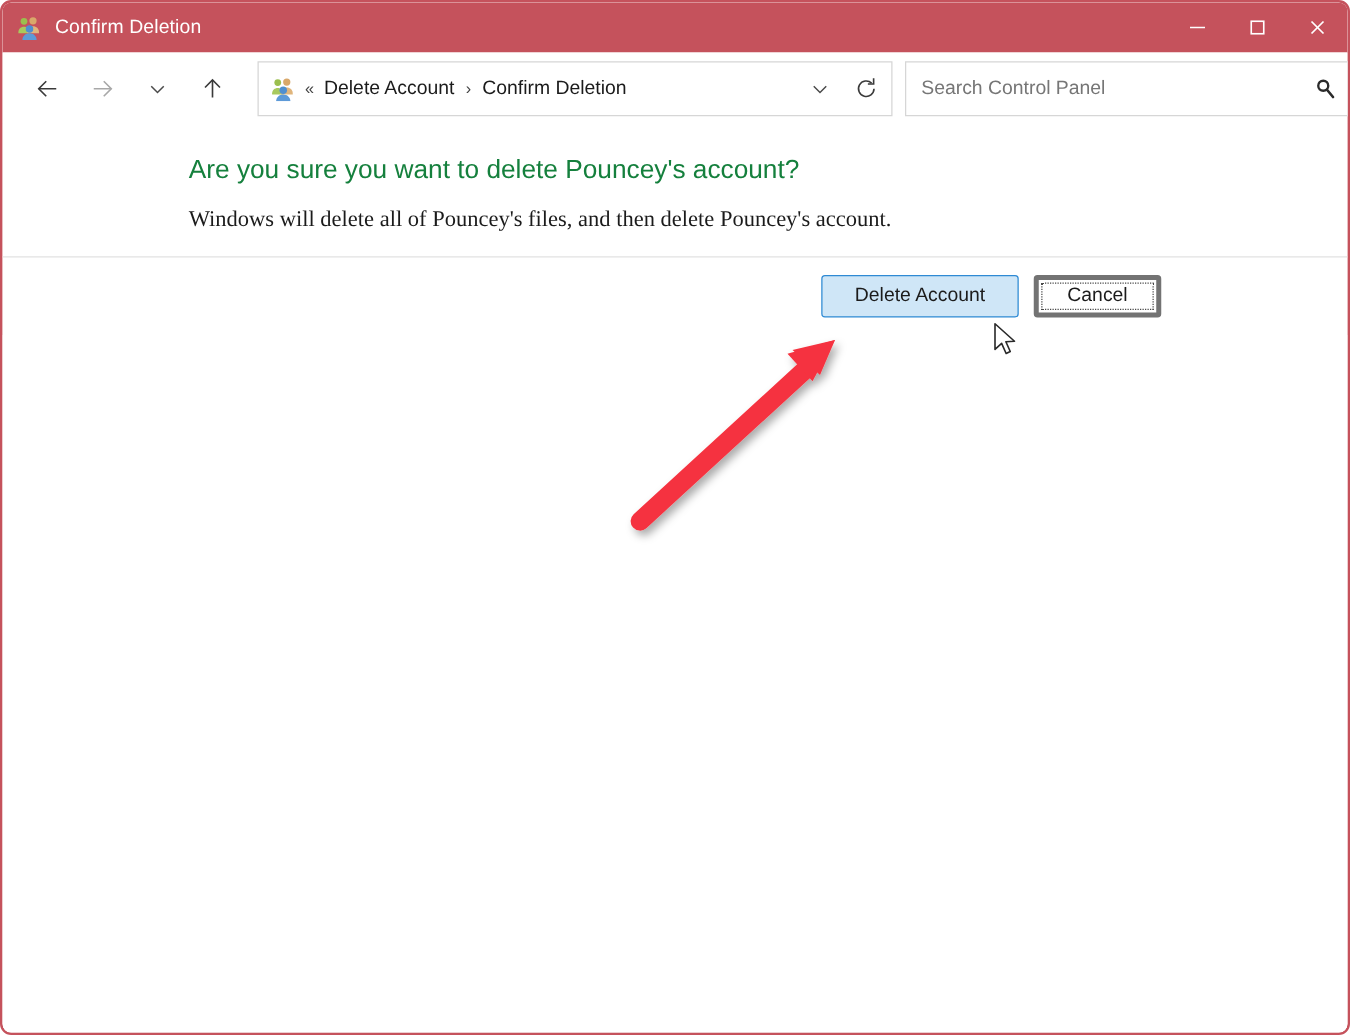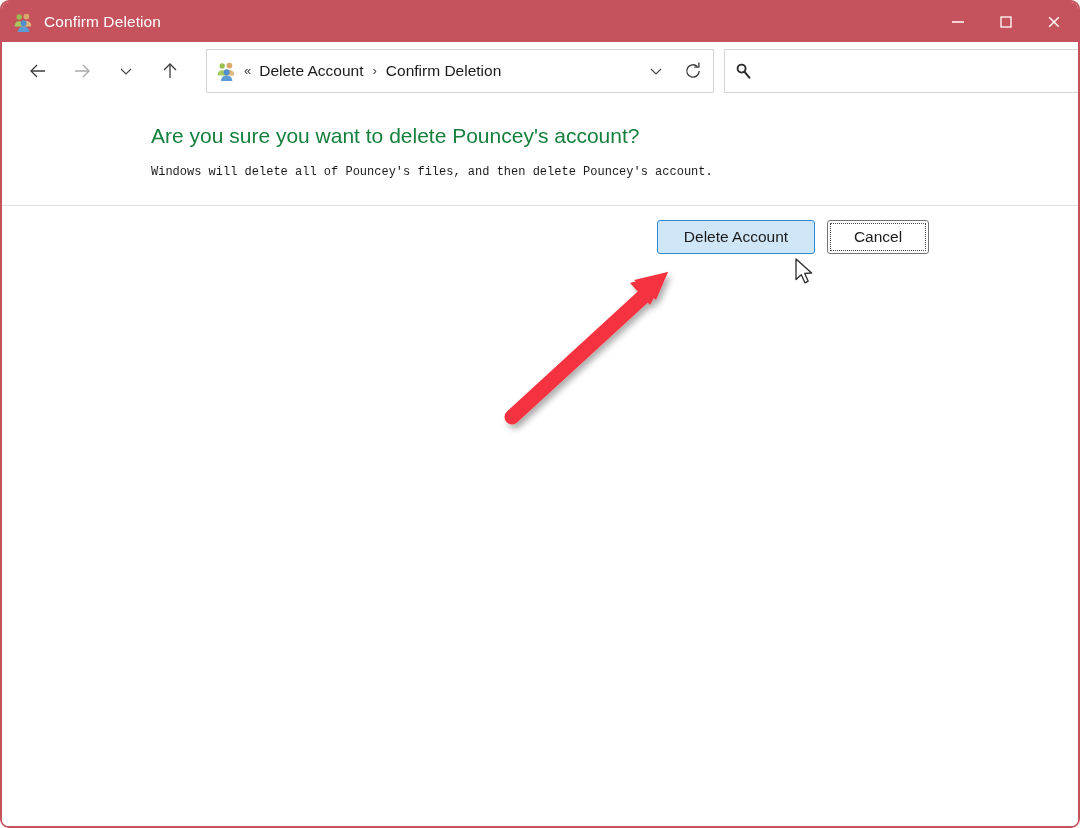--- a/index.html
+++ b/index.html
@@ -188,22 +188,22 @@
   .heading {
     color: #15803d;
     font-size: 21px;
     font-family: "Liberation Sans", sans-serif;
     margin-left: 149px;
     white-space: nowrap;
     line-height: 1.2;
   }
   .subtext {
     color: #1b1b1b;
-    font-size: 12px;
-    font-family: Liberation Mono, monospace;
+    font-size: 18px;
+    font-family: Liberation Serif, serif;
     margin-left: 149px;
     margin-top: 17px;
     white-space: nowrap;
   }
   .hr {
     height: 1px;
     background: #e2e2e2;
     width: 100%;
     flex: 0 0 auto;
   }
@@ -233,21 +233,21 @@
     padding: 0 14px;
   }
   .btn-primary {
     background: #cfe6f7;
     border: 1px solid #2f8ad4;
     min-width: 158px;
     margin-right: 12px;
   }
   .btn-cancel {
     background: #ffffff;
-    border: 1px solid #737373;
+    border: 4px solid #737373;
     min-width: 102px;
     position: relative;
   }
   .btn-cancel .focus-ring {
     position: absolute;
     left: 2px; top: 2px; right: 2px; bottom: 2px;
     border: 1px dotted #4a4a4a;
     pointer-events: none;
   }
 
@@ -366,20 +366,21 @@
         </div>
         <div class="addr-refresh">
           <svg width="20" height="20" viewBox="0 0 20 20">
             <path d="M16.2 10a6.2 6.2 0 1 1-1.9-4.5" fill="none" stroke="#3a3a3a" stroke-width="1.3"></path>
             <polyline points="15.9,1.6 15.9,6.2 11.3,6.2" fill="none" stroke="#3a3a3a" stroke-width="1.3"></polyline>
           </svg>
         </div>
       </div>
 
       <div class="searchbox">
+        <input type="text" placeholder="Search Control Panel" style="">
         <div class="search-ico">
           <svg width="20" height="20" viewBox="0 0 20 20">
             <circle cx="8.6" cy="7.6" r="4.0" fill="none" stroke="#2b2b2b" stroke-width="1.9"></circle>
             <line x1="11.6" y1="10.8" x2="16.4" y2="16.6" stroke="#2b2b2b" stroke-width="2.1" stroke-linecap="round"></line>
           </svg>
         </div>
       </div>
     </div>
 
     <div class="content">

